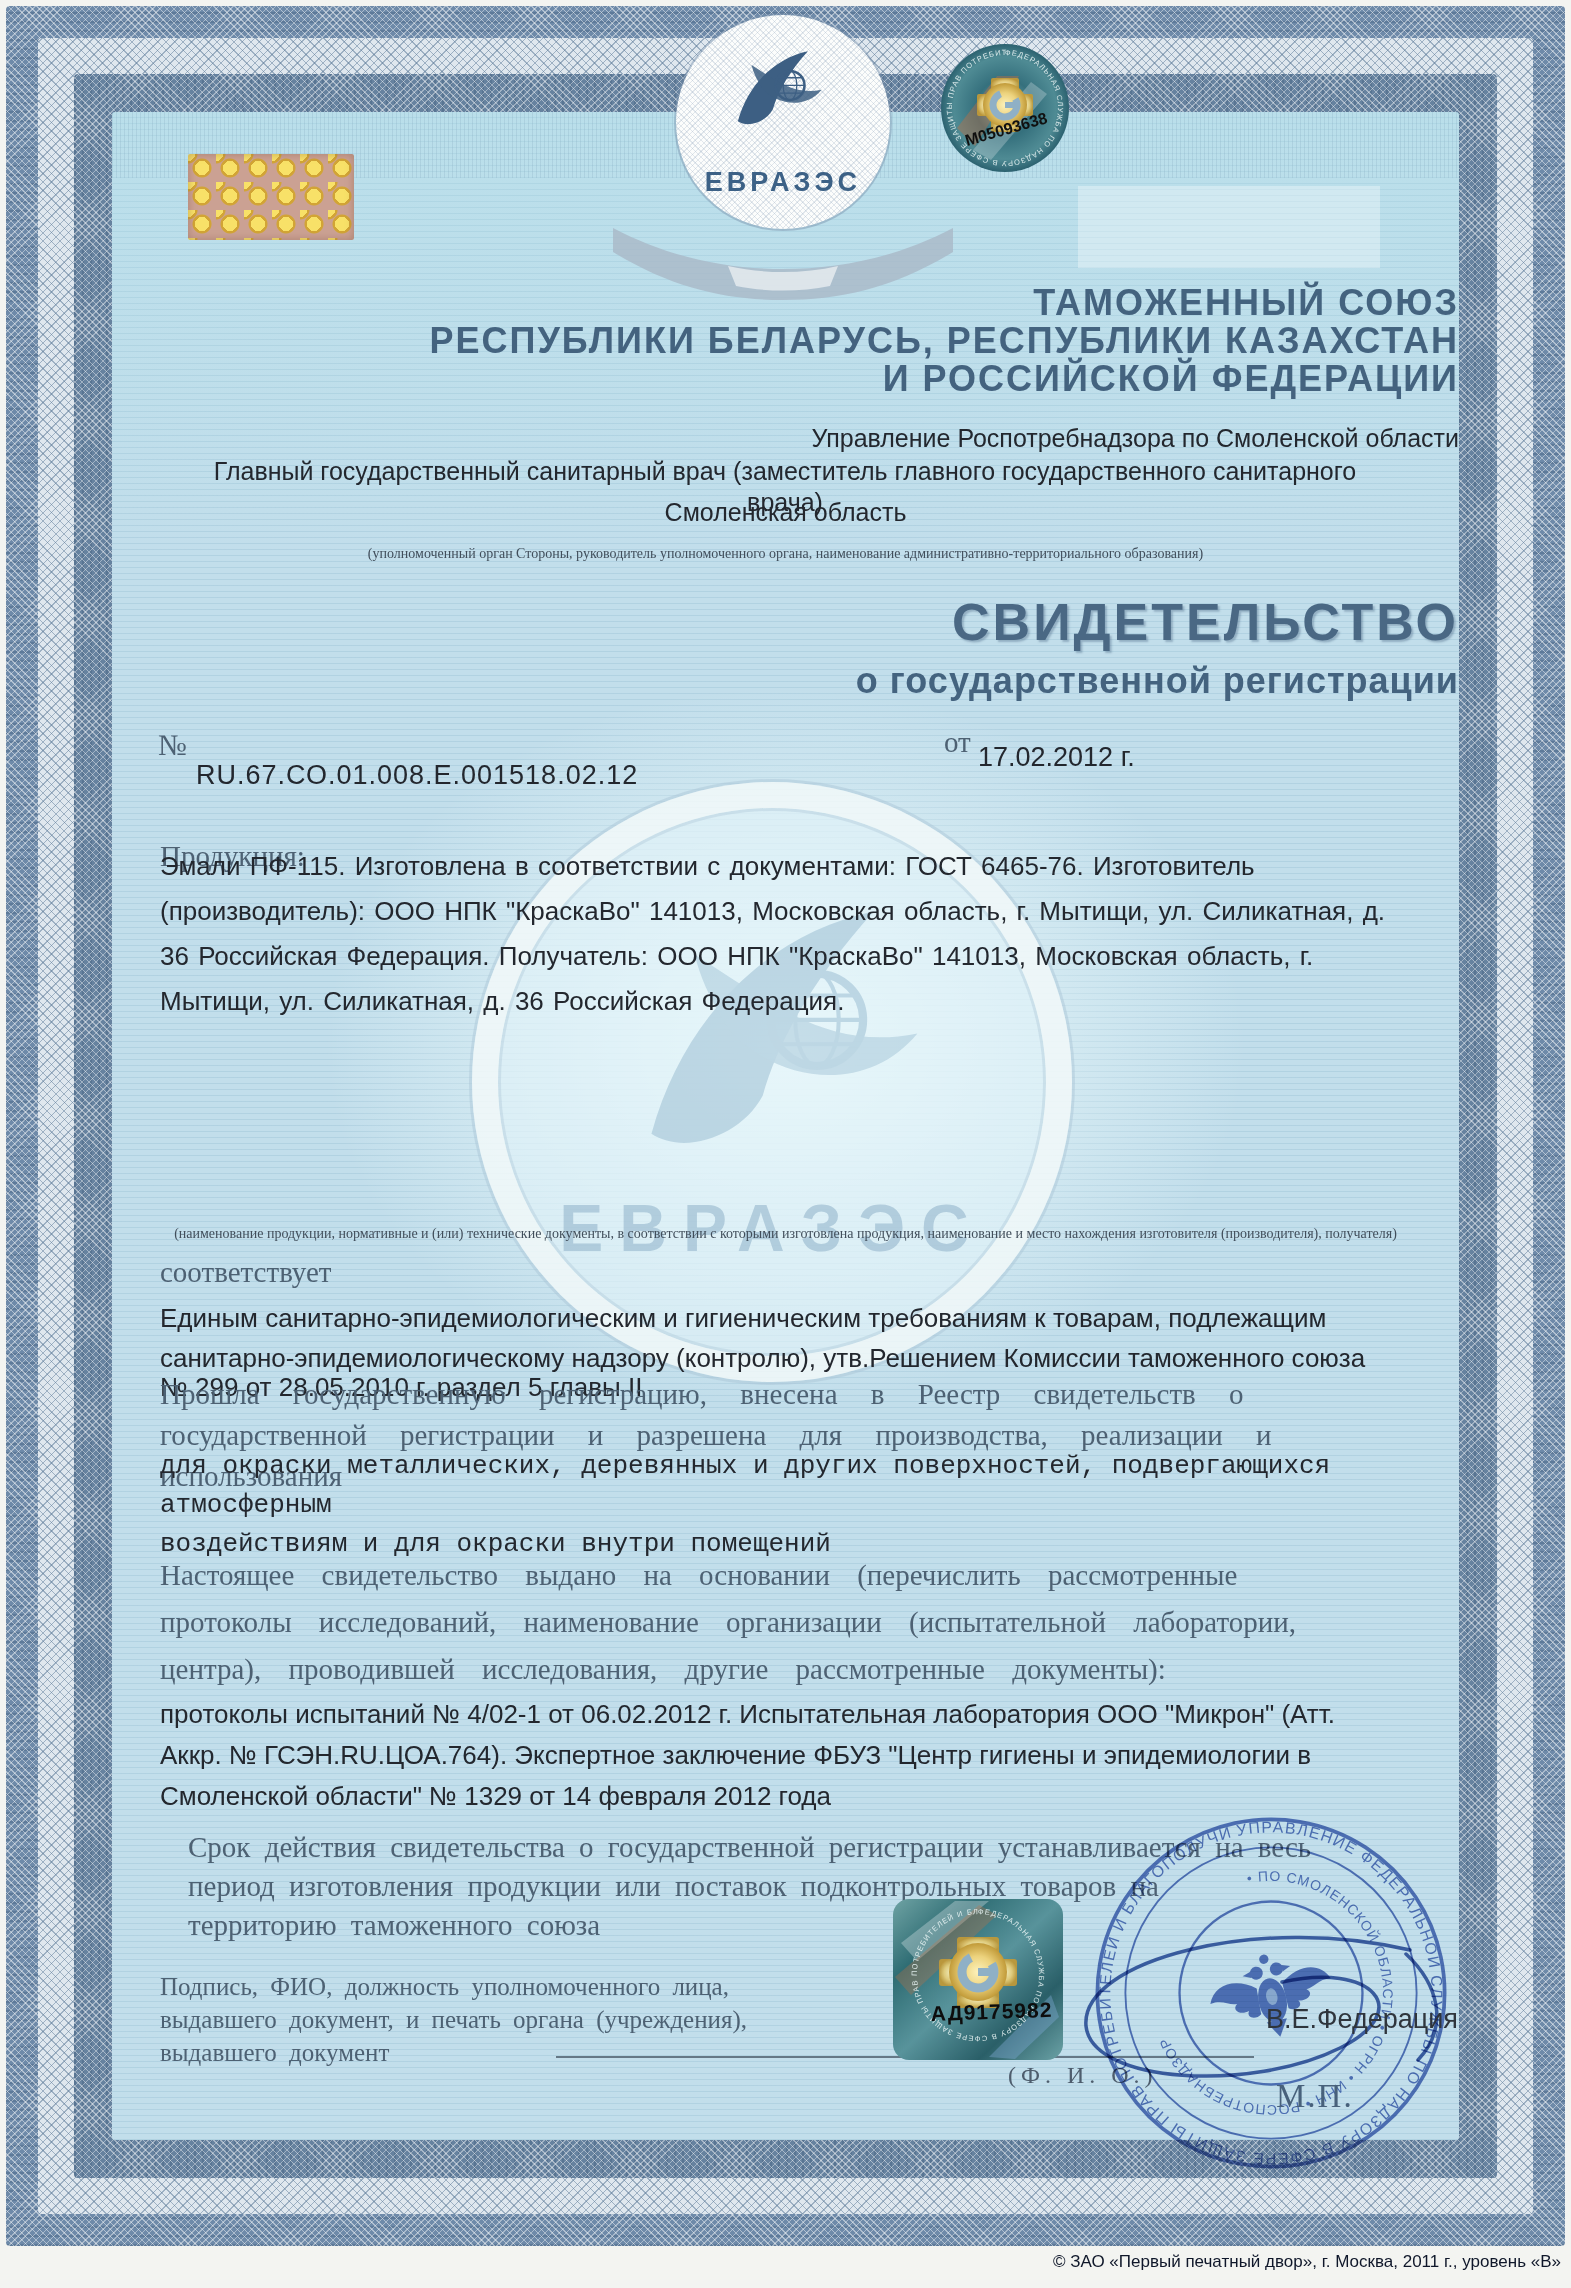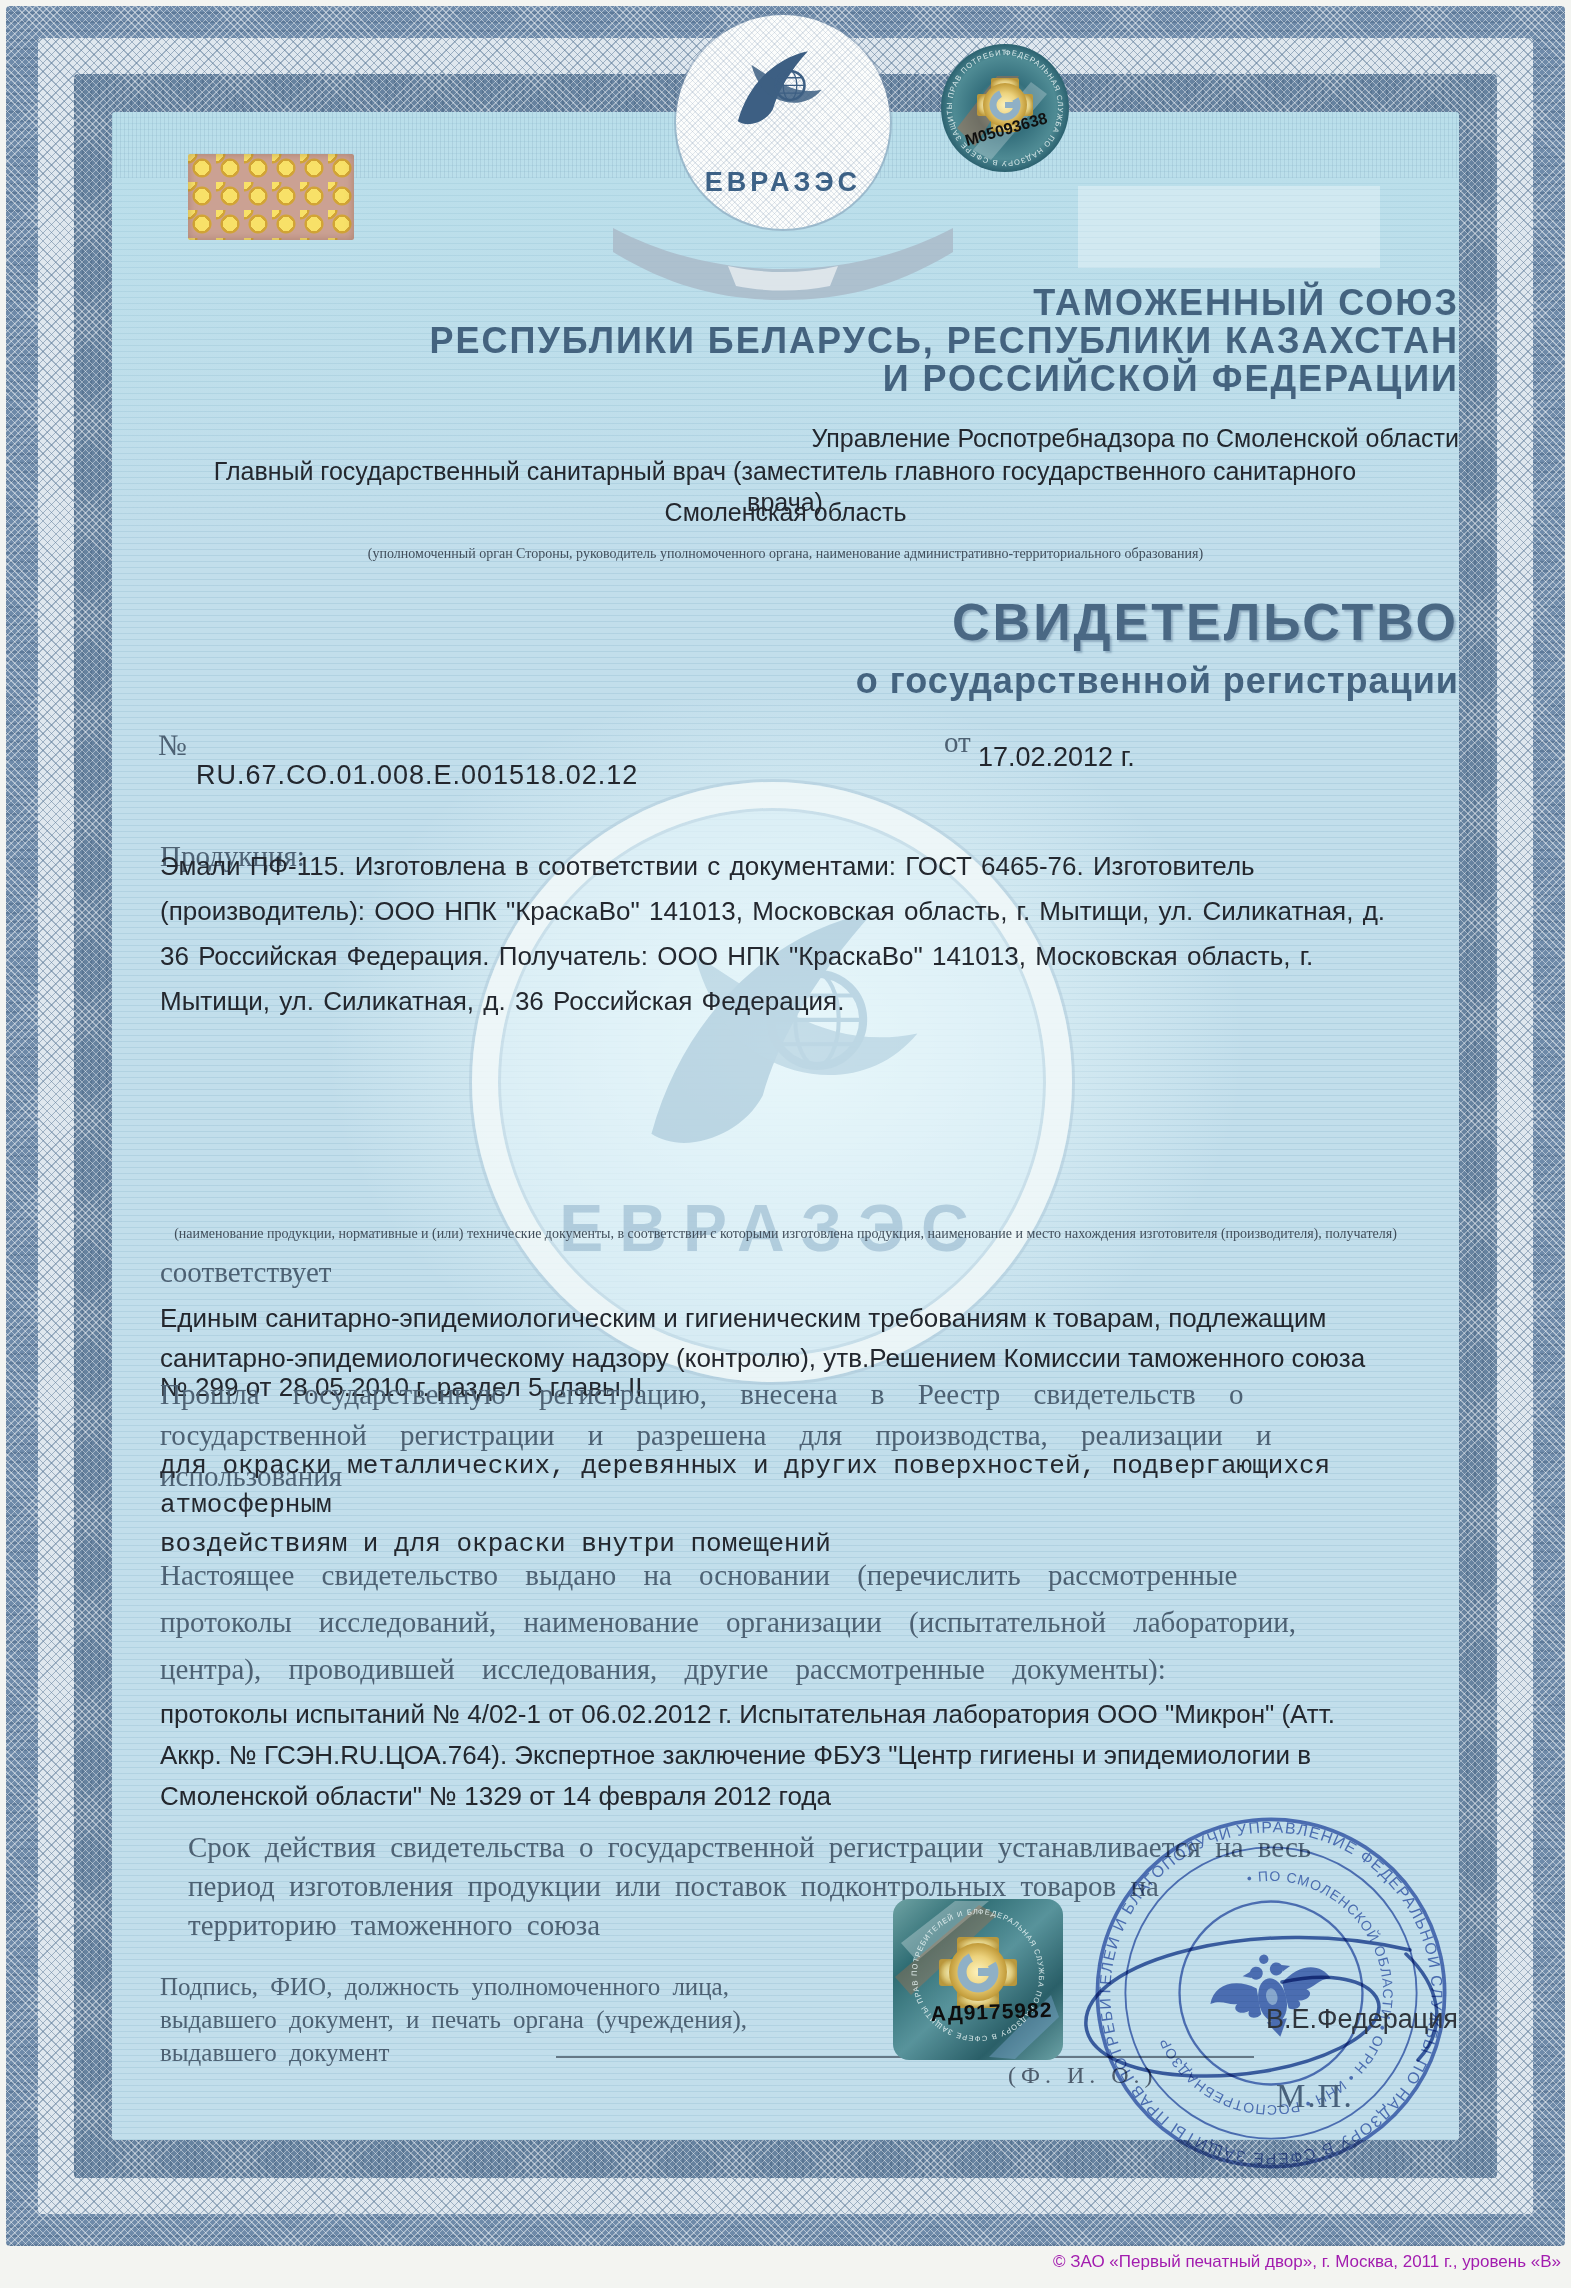--- a/index.html
+++ b/index.html
@@ -70,21 +70,21 @@
      background-size:28px 28px;box-shadow:inset 0 0 8px rgba(120,80,60,.4);}
   
   #stamp{position:absolute;left:1075px;top:1797px;z-index:6;mix-blend-mode:multiply;opacity:.9;}
   #sig{position:absolute;left:1040px;top:1898px;z-index:6;mix-blend-mode:multiply;}
   #sig-name{position:absolute;left:1266px;top:2004px;z-index:7;font-family:"Liberation Sans",sans-serif;
      font-size:27px;color:#2f353c;}
   #fio-line{position:absolute;left:556px;top:2056px;width:698px;height:0;border-top:2px solid rgba(70,85,100,.75);z-index:4;}
   #fio-cap{left:1008px;top:2062px;font-size:24px;letter-spacing:5px;color:#4e5d6d;}
   #mp{left:1276px;top:2078px;font-size:33px;letter-spacing:2px;color:#48617b;z-index:7;}
   #copyright{position:absolute;right:10px;top:2252px;font-family:"Liberation Sans",sans-serif;
-     font-size:17px;color:#a21caf;z-index:3;}
+     font-size:17px;color:#0f172a;z-index:3;}
 </style>
 </head>
 <body>
 
 <div id="page">
 
   <svg width="0" height="0" style="position:absolute">
     <symbol id="evz" viewBox="0 0 140 110">
       <path d="M16,94 C28,50 60,20 98,12 C78,34 63,58 57,80 C49,95 28,102 16,94 Z" fill="currentColor"></path>
       <path d="M32,28 C58,44 80,64 114,57 C95,80 62,75 45,56 C39,47 34,37 32,28 Z" fill="currentColor" opacity=".85"></path>

